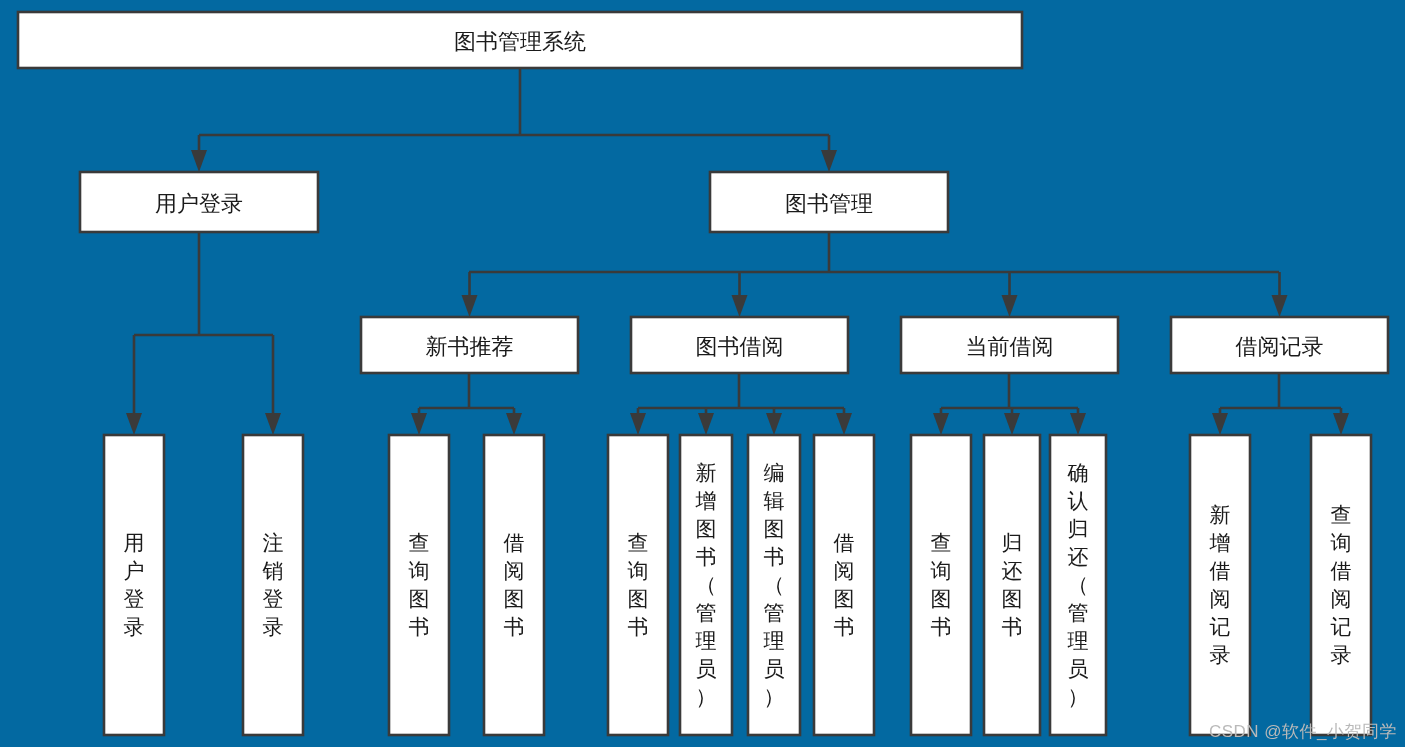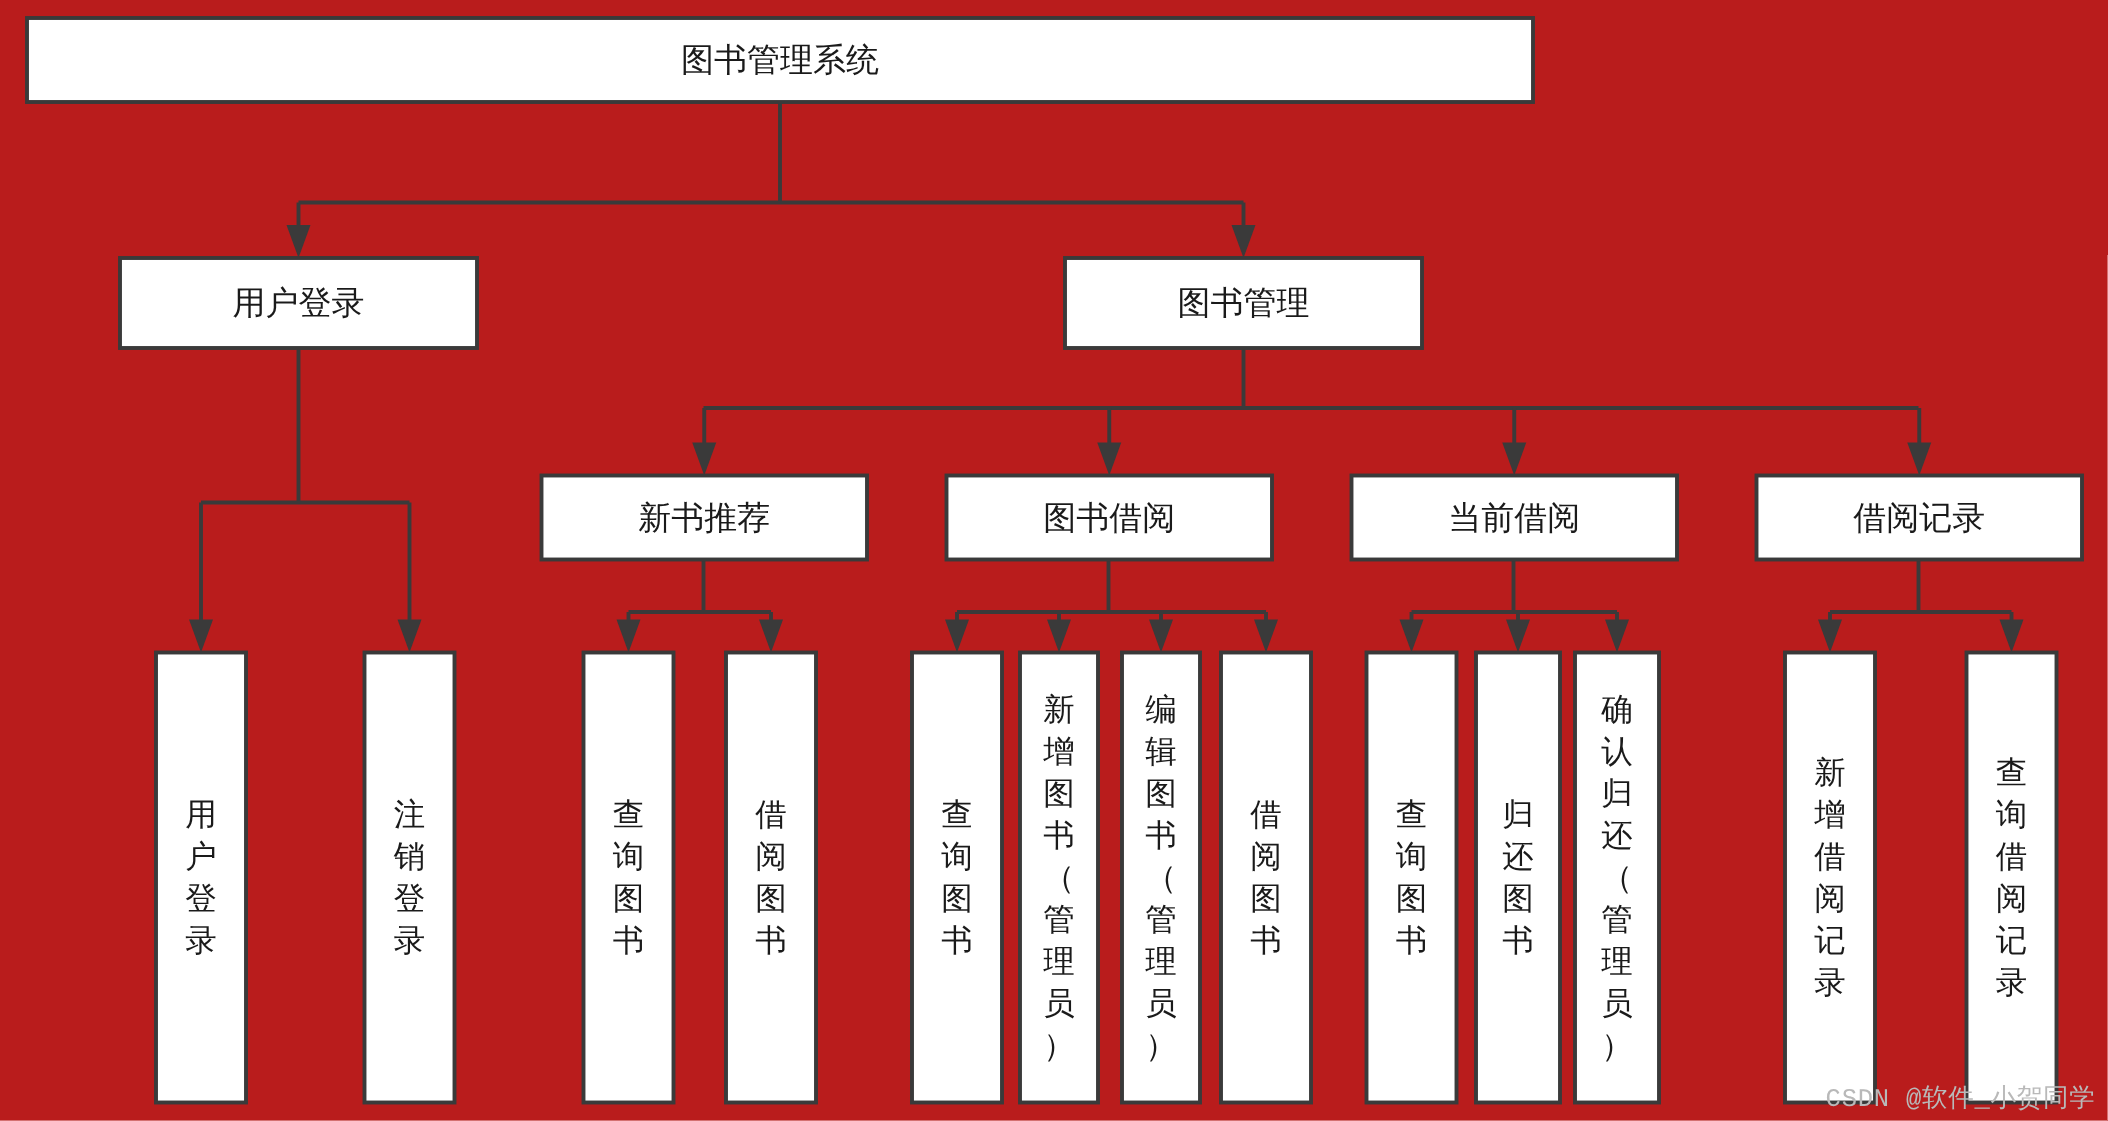--- a/index.html
+++ b/index.html
@@ -11,21 +11,21 @@
   body {
     width: 1405px;
     height: 747px;
     overflow: hidden;
     font-family: "DejaVu Sans", "Liberation Sans", sans-serif;
   }
   #diagram-root {
     position: relative;
     width: 1405px;
     height: 747px;
-    background: #b91c1c;
+    background: #0369a1;
   }
   svg#tree-svg {
     position: absolute;
     left: 0;
     top: 0;
     width: 1405px;
     height: 747px;
     display: block;
   }
   .node-box {
@@ -55,21 +55,21 @@
     fill: #1a1a1a;
     font-family: "DejaVu Sans", "Liberation Sans", sans-serif;
     font-size: 21px;
     text-anchor: middle;
     white-space: pre;
   }
   .watermark-text {
     position: absolute;
     right: 8px;
     bottom: 4px;
-    font-family: Liberation Mono, monospace;
+    font-family: Liberation Sans, sans-serif;
     font-size: 17px;
     color: #b9b9b9;
     letter-spacing: 0.5px;
     user-select: none;
     pointer-events: none;
     white-space: nowrap;
   }
 </style>
 </head>
 <body>

